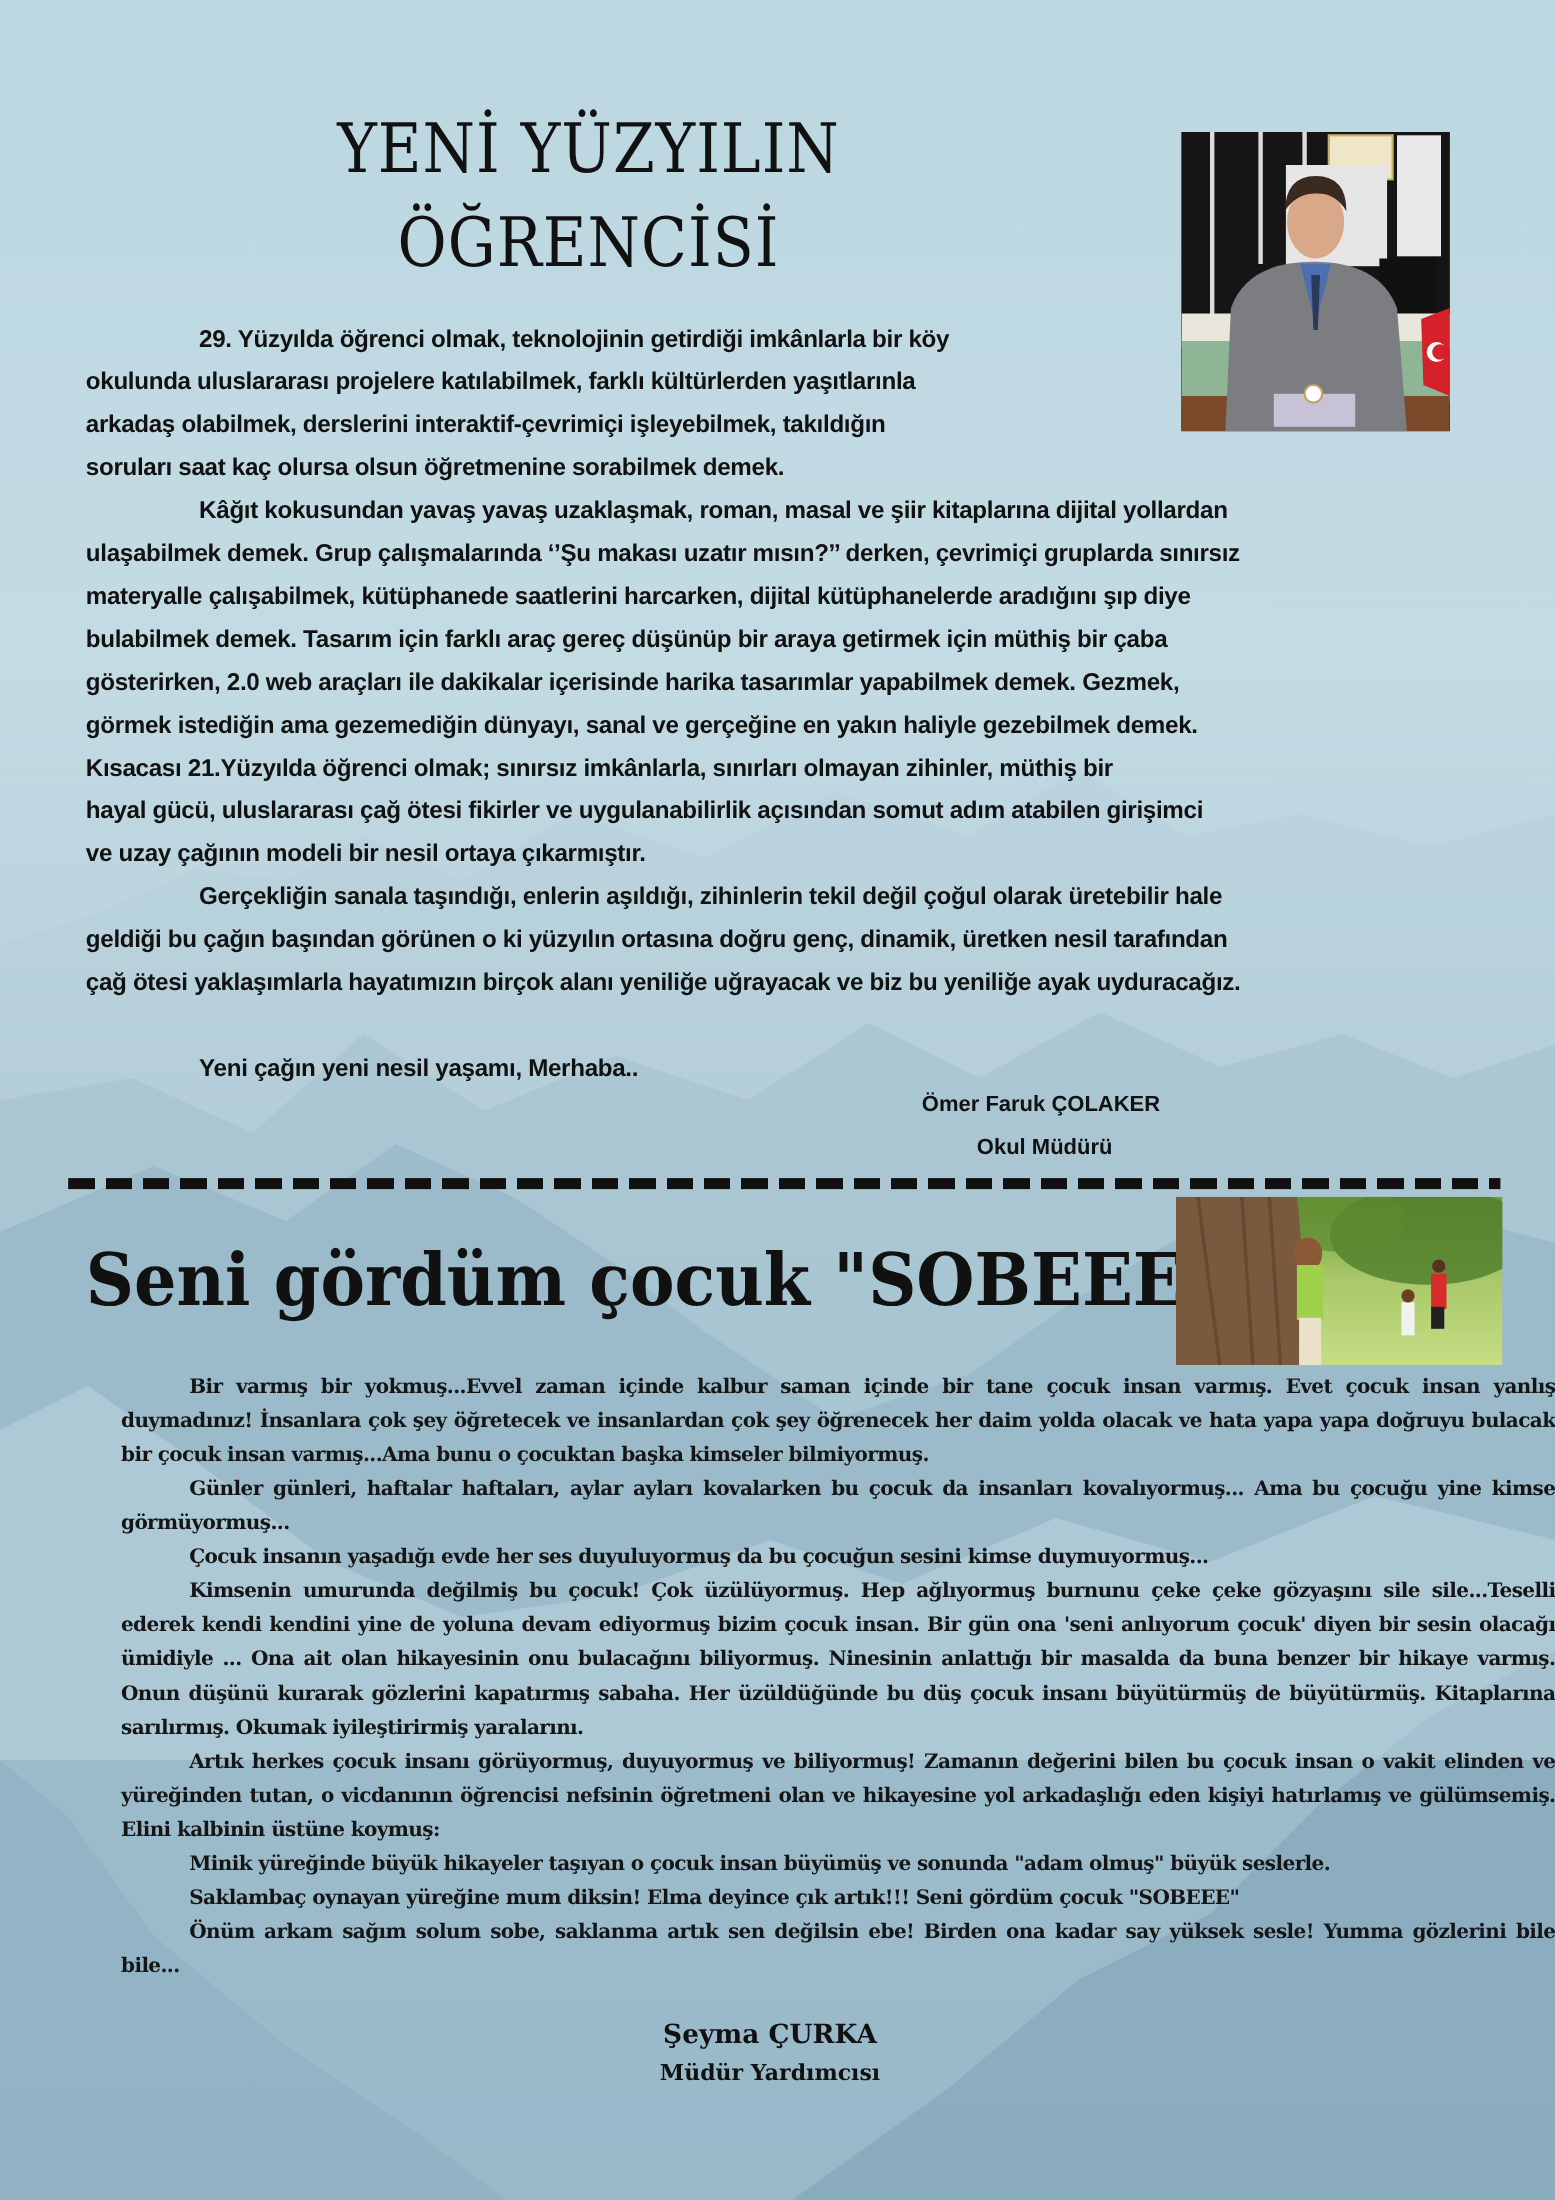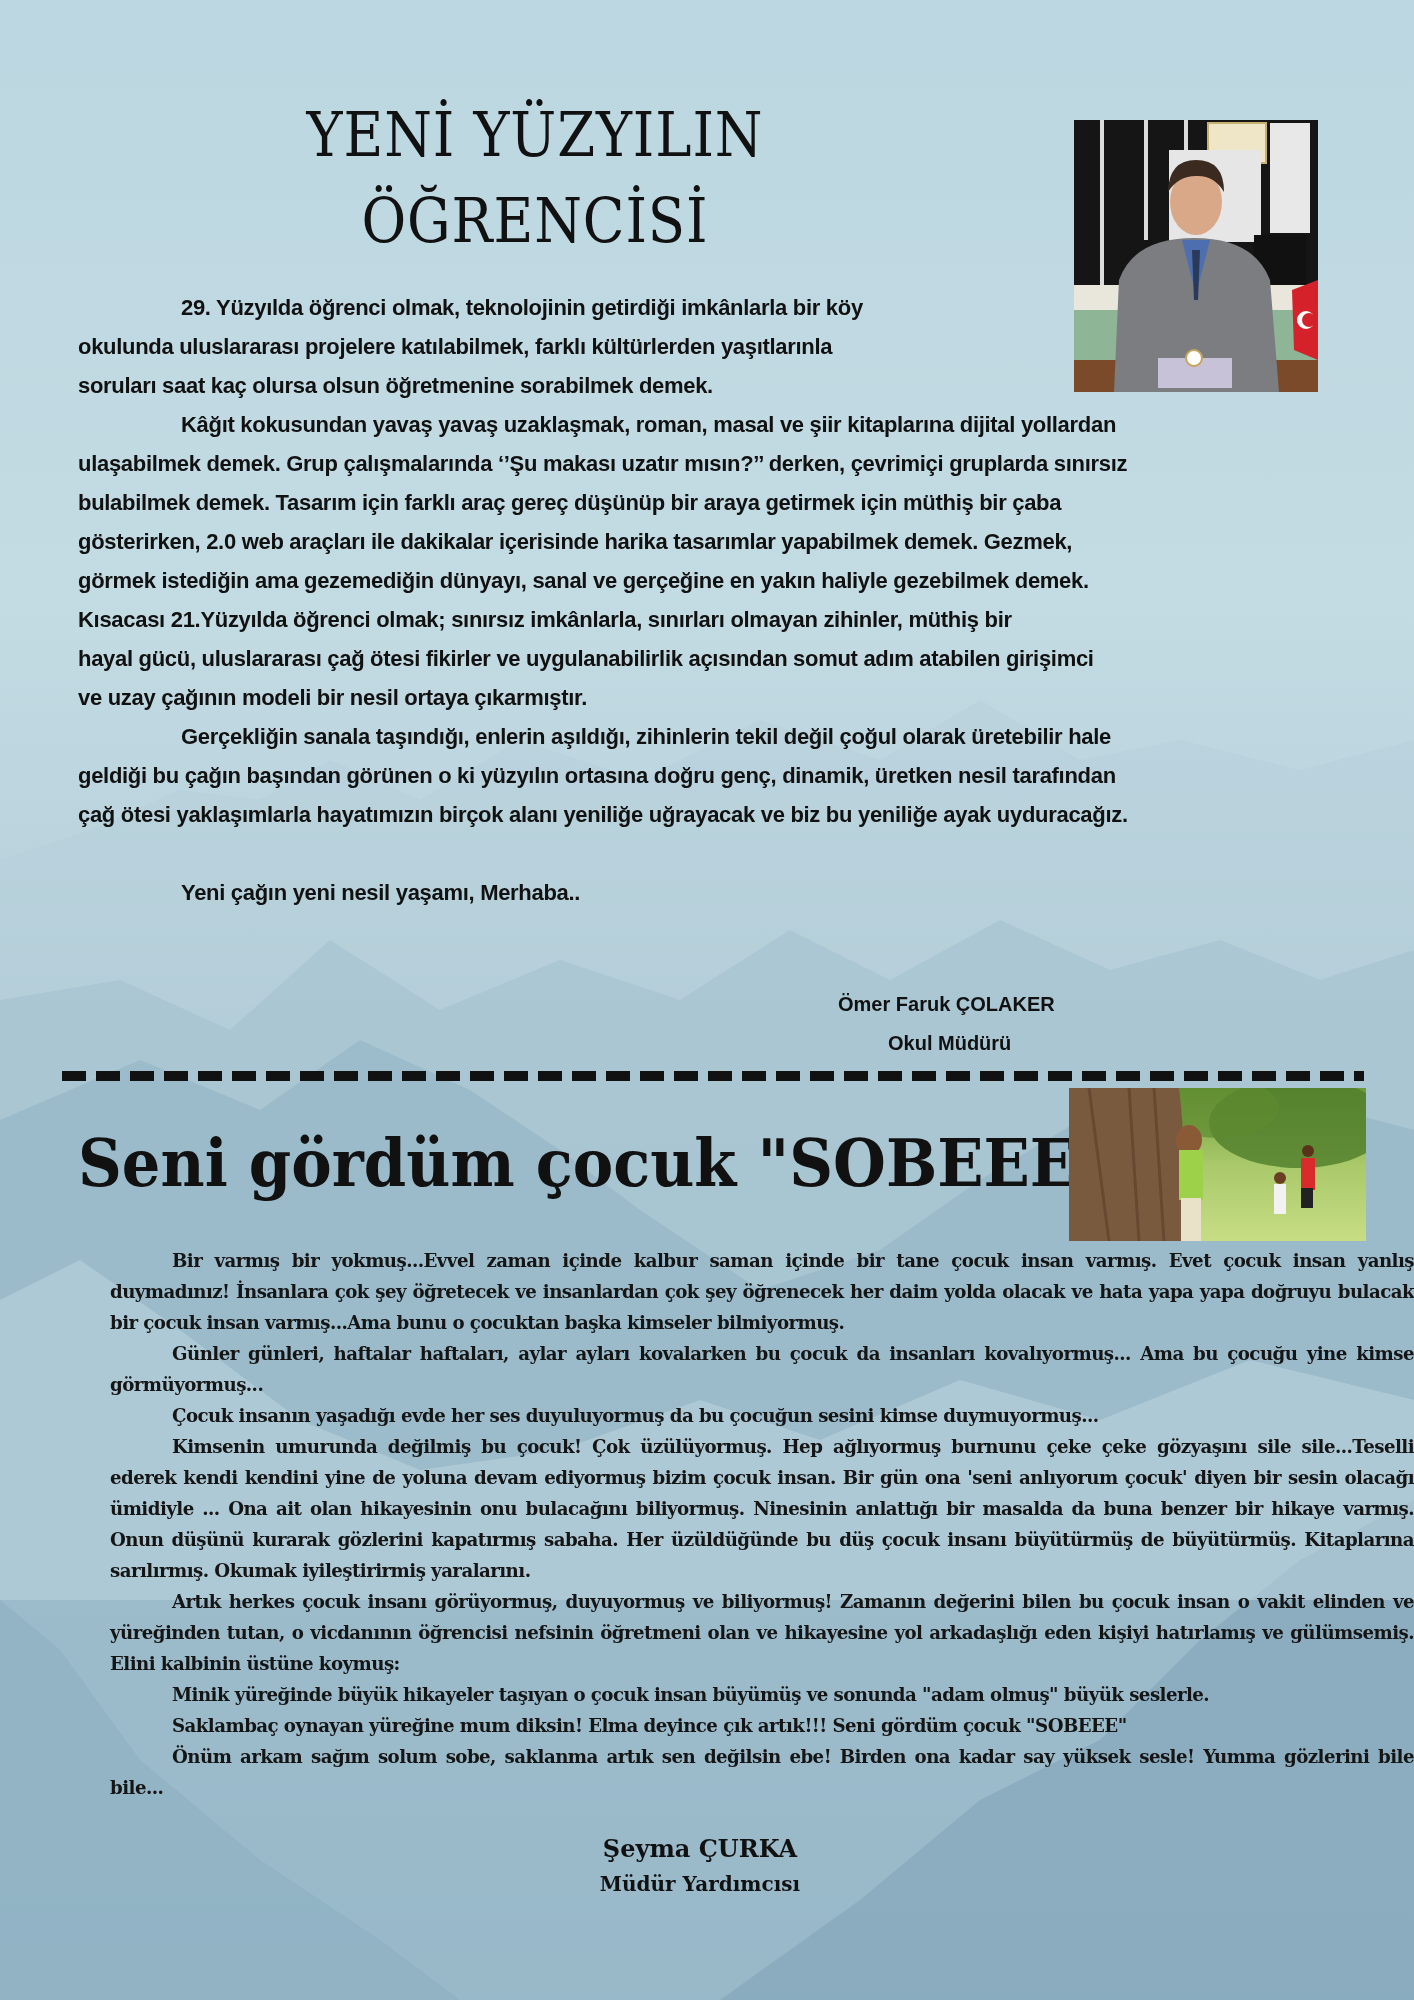--- a/index.html
+++ b/index.html
@@ -91,23 +91,25 @@
       <circle cx="120" cy="238" r="8" fill="#fff" stroke="#c6a45a" stroke-width="2"></circle>
       <path d="M218 170 L244 160 L244 240 L220 230 Z" fill="#d4212a"></path>
       <circle cx="232" cy="200" r="9" fill="#fff"></circle>
       <circle cx="235" cy="200" r="7" fill="#d4212a"></circle>
     </svg>
   </div>
 
   <div class="sans-block" style="top:288px;">
     <p class="indent">29. Yüzyılda öğrenci olmak, teknolojinin getirdiği imkânlarla bir köy</p>
     <p>okulunda uluslararası projelere katılabilmek, farklı kültürlerden yaşıtlarınla</p>
+    <p>arkadaş olabilmek, derslerini interaktif-çevrimiçi işleyebilmek, takıldığın</p>
     <p>soruları saat kaç olursa olsun öğretmenine sorabilmek demek.</p>
     <p class="indent">Kâğıt kokusundan yavaş yavaş uzaklaşmak, roman, masal ve şiir kitaplarına dijital yollardan</p>
     <p>ulaşabilmek demek. Grup çalışmalarında ‘’Şu makası uzatır mısın?’’ derken, çevrimiçi gruplarda sınırsız</p>
+    <p>materyalle çalışabilmek, kütüphanede saatlerini harcarken, dijital kütüphanelerde aradığını şıp diye</p>
     <p>bulabilmek demek. Tasarım için farklı araç gereç düşünüp bir araya getirmek için müthiş bir çaba</p>
     <p>gösterirken, 2.0 web araçları ile dakikalar içerisinde harika tasarımlar yapabilmek demek. Gezmek,</p>
     <p>görmek istediğin ama gezemediğin dünyayı, sanal ve gerçeğine en yakın haliyle gezebilmek demek.</p>
     <p>Kısacası 21.Yüzyılda öğrenci olmak; sınırsız imkânlarla, sınırları olmayan zihinler, müthiş bir</p>
     <p>hayal gücü, uluslararası çağ ötesi fikirler ve uygulanabilirlik açısından somut adım atabilen girişimci</p>
     <p>ve uzay çağının modeli bir nesil ortaya çıkarmıştır.</p>
     <p class="indent">Gerçekliğin sanala taşındığı, enlerin aşıldığı, zihinlerin tekil değil çoğul olarak üretebilir hale</p>
     <p>geldiği bu çağın başından görünen o ki yüzyılın ortasına doğru genç, dinamik, üretken nesil tarafından</p>
     <p>çağ ötesi yaklaşımlarla hayatımızın birçok alanı yeniliğe uğrayacak ve biz bu yeniliğe ayak uyduracağız.</p>
     <p style="height:39px;"></p>

